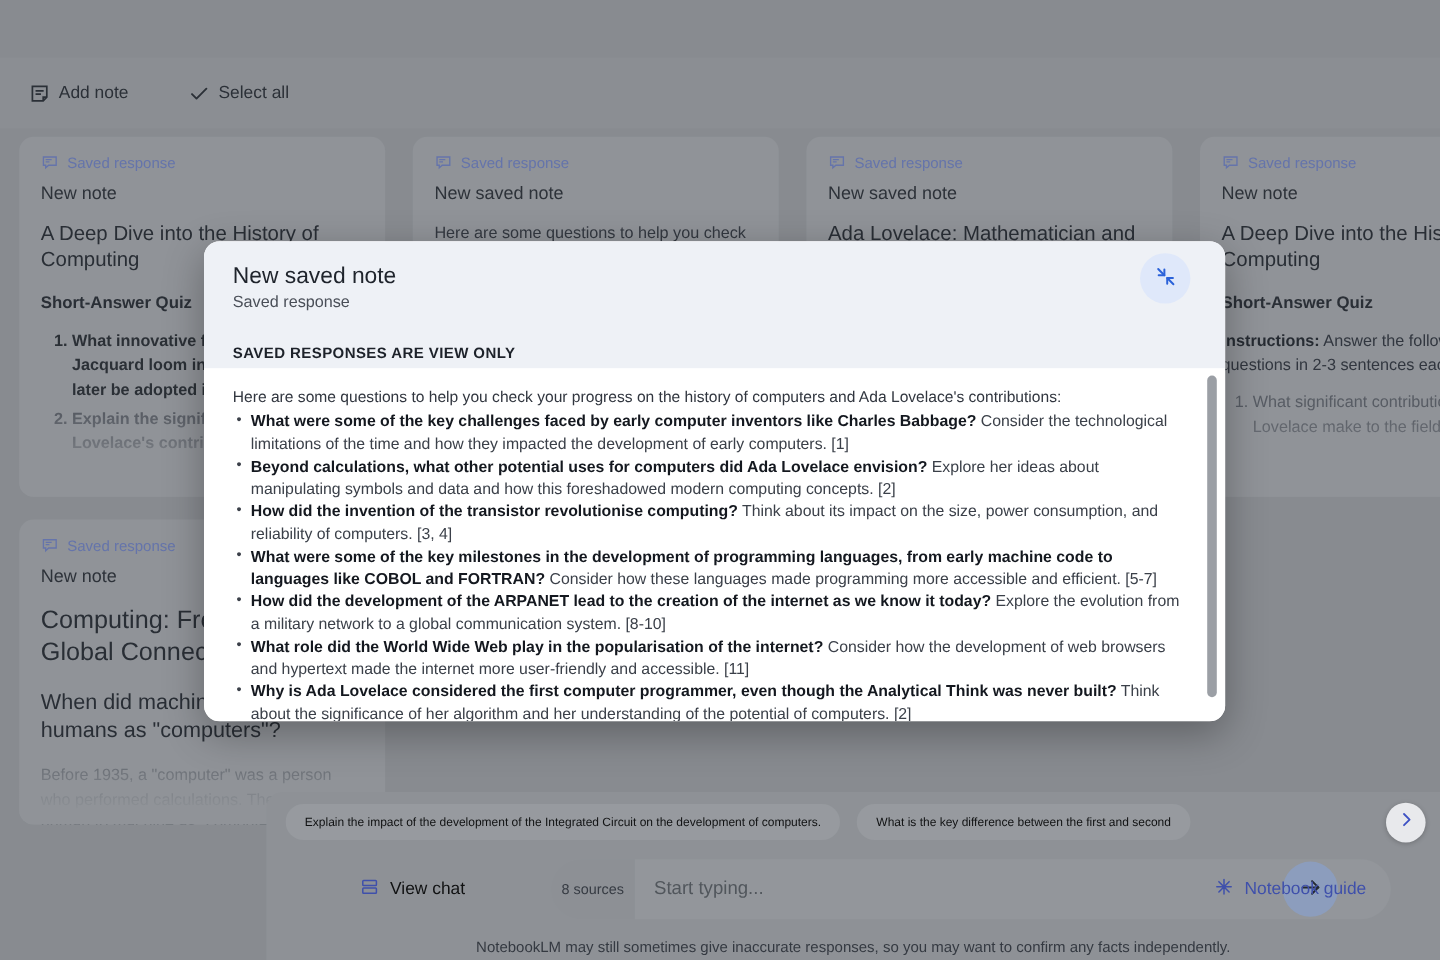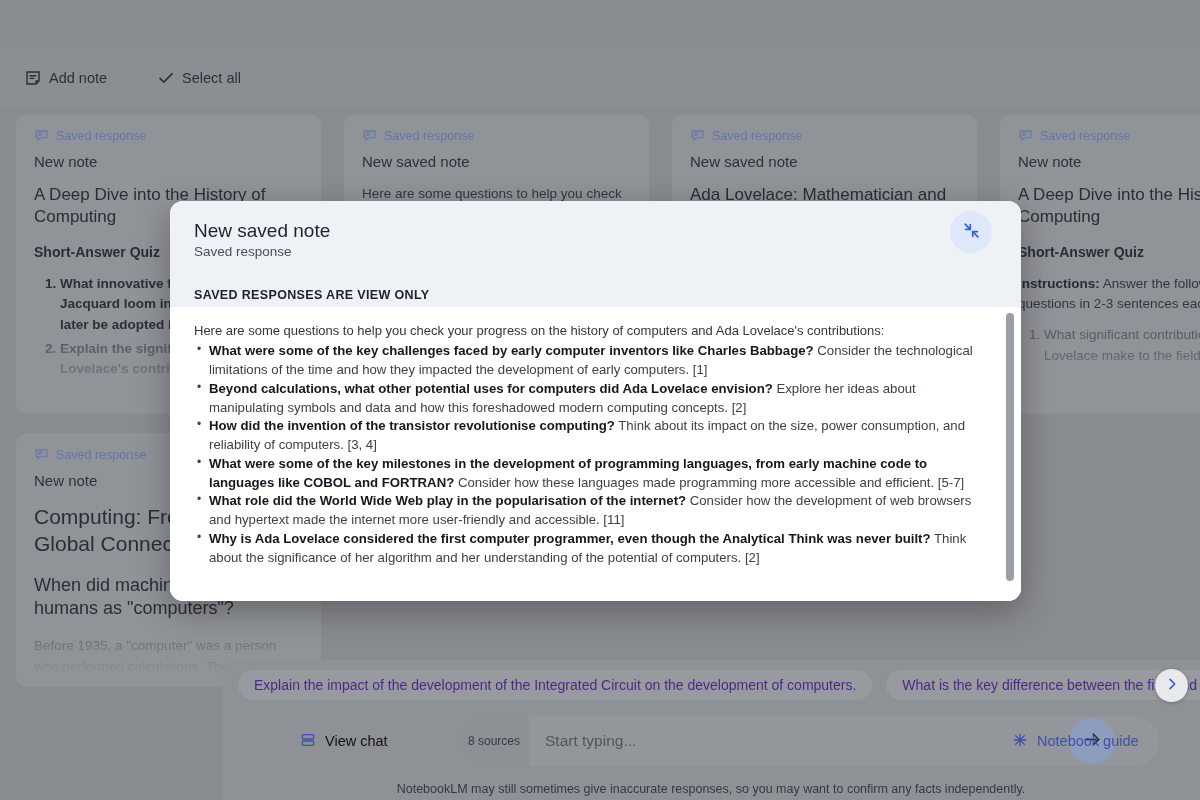--- a/index.html
+++ b/index.html
@@ -136,22 +136,22 @@
     height: 30px;
     display: flex; align-items: center; gap: 14px;
     overflow: hidden;
   }
   .suggest-chip {
     background: #adb0b5;
     border-radius: 16px;
     height: 30px;
     display: flex; align-items: center;
     padding: 0 16px;
-    font-size: 14px;
-    color: #4c1d95;
+    font-size: 10px;
+    color: #000000;
     white-space: nowrap;
     flex: 0 0 auto;
     cursor: pointer;
   }
   #suggest-next {
     position: absolute;
     right: 12px; top: 9px;
     width: 33px; height: 33px;
     border-radius: 50%;
     background: #e8e9ec;
@@ -526,20 +526,21 @@
     <span>SAVED RESPONSES ARE VIEW ONLY</span>
   </div>
 
   <div id="modal-body">
     <p id="modal-intro">Here are some questions to help you check your progress on the history of computers and Ada Lovelace's contributions:</p>
     <ul id="modal-list">
       <li><b>What were some of the key challenges faced by early computer inventors like Charles Babbage?</b><span> Consider the technological limitations of the time and how they impacted the development of early computers. [1]</span></li>
       <li><b>Beyond calculations, what other potential uses for computers did Ada Lovelace envision?</b><span> Explore her ideas about manipulating symbols and data and how this foreshadowed modern computing concepts. [2]</span></li>
       <li><b>How did the invention of the transistor revolutionise computing?</b><span> Think about its impact on the size, power consumption, and reliability of computers. [3, 4]</span></li>
       <li><b>What were some of the key milestones in the development of programming languages, from early machine code to languages like COBOL and FORTRAN?</b><span> Consider how these languages made programming more accessible and efficient. [5-7]</span></li>
+      <li><b>How did the development of the ARPANET lead to the creation of the internet as we know it today?</b><span> Explore the evolution from a military network to a global communication system. [8-10]</span></li>
       <li><b>What role did the World Wide Web play in the popularisation of the internet?</b><span> Consider how the development of web browsers and hypertext made the internet more user-friendly and accessible. [11]</span></li>
       <li><b>Why is Ada Lovelace considered the first computer programmer, even though the Analytical Think was never built?</b><span> Think about the significance of her algorithm and her understanding of the potential of computers. [2]</span></li>
 
     </ul>
 
   </div>
 
   <div id="modal-scrollbar">
     <div id="modal-thumb"></div>
   </div>

